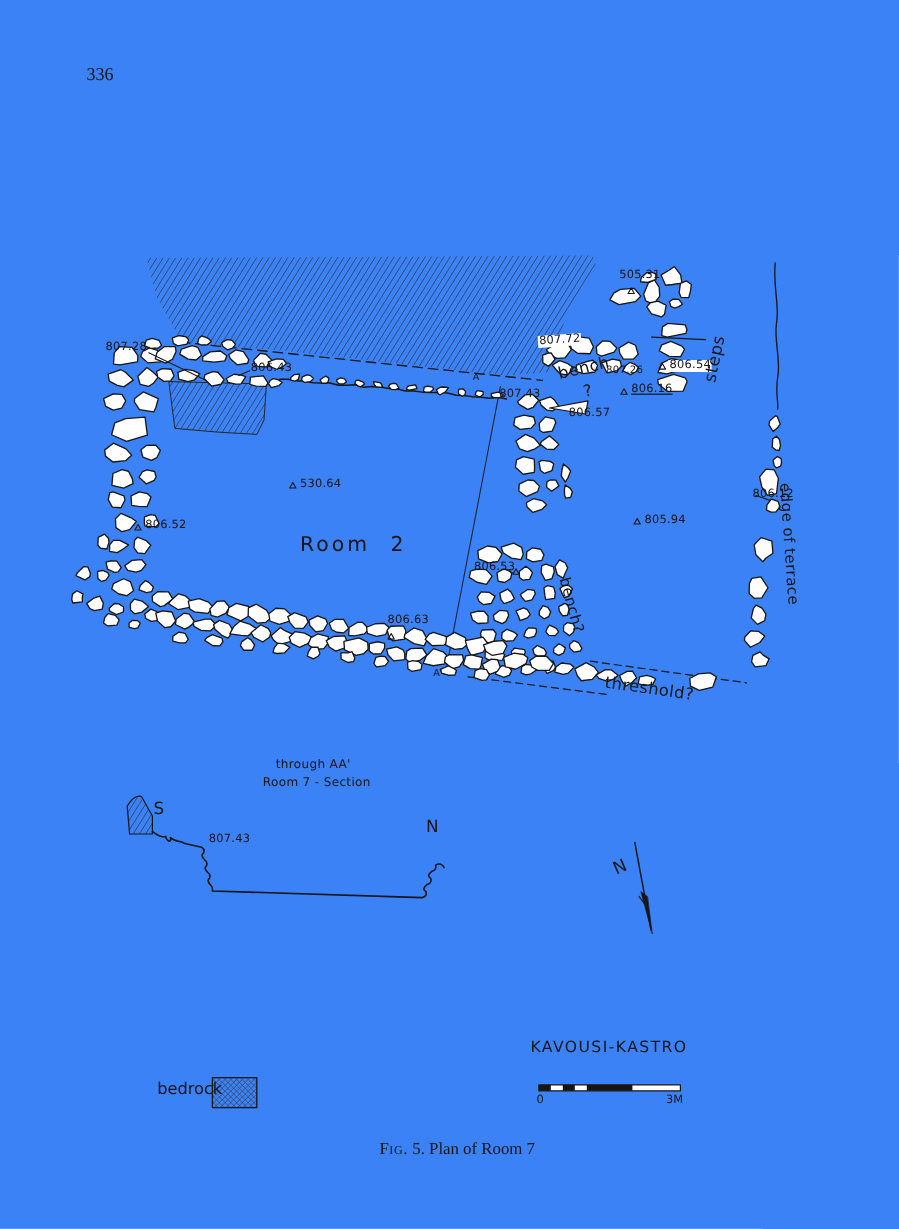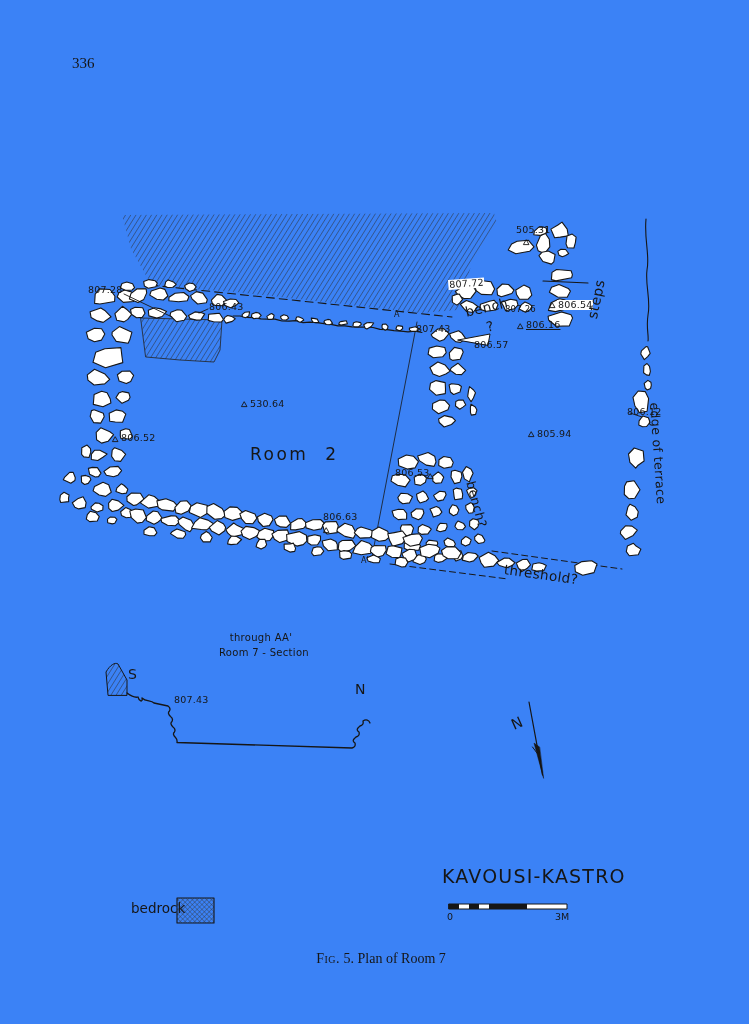--- a/index.html
+++ b/index.html
@@ -315,21 +315,21 @@
   <div class="lbl marker" style="left:361px;top:557px;">A'</div>
 
   <div class="lbl sect-title" style="left:264px;top:648px;">Room 7 - Section</div>
   <div class="lbl sect-title" style="left:261px;top:633px;">through AA'</div>
   <div class="lbl" style="left:128px;top:667px;font-size:14px;">S</div>
   <div class="lbl" style="left:355px;top:682px;font-size:14px;">N</div>
   <div class="lbl elev" style="left:174px;top:695px;">807.43</div>
 
   <div class="lbl" style="left:509px;top:719px;font-size:14.5px;transform:rotate(-24deg);">N</div>
 
-  <div class="lbl" style="left:442px;top:867px;font-size:19px;letter-spacing:1.2px;">KAVOUSI-KASTRO</div>
+  <div class="lbl" style="left:442px;top:867px;font-size:13px;letter-spacing:1.2px;">KAVOUSI-KASTRO</div>
   <div class="lbl" style="left:447px;top:912px;font-size:9.5px;">0</div>
   <div class="lbl" style="left:555px;top:912px;font-size:9.5px;">3M</div>
   <div class="lbl" style="left:107px;top:902px;font-size:13.5px;margin-left:24px;">bedrock</div>
 
   <div class="lbl serif caption" style="left:374px;top:938px;">
     <span class="smallcaps">Fig.</span><span> 5. Plan of Room 7</span>
   </div>
 </div>
 
 </body></html>

